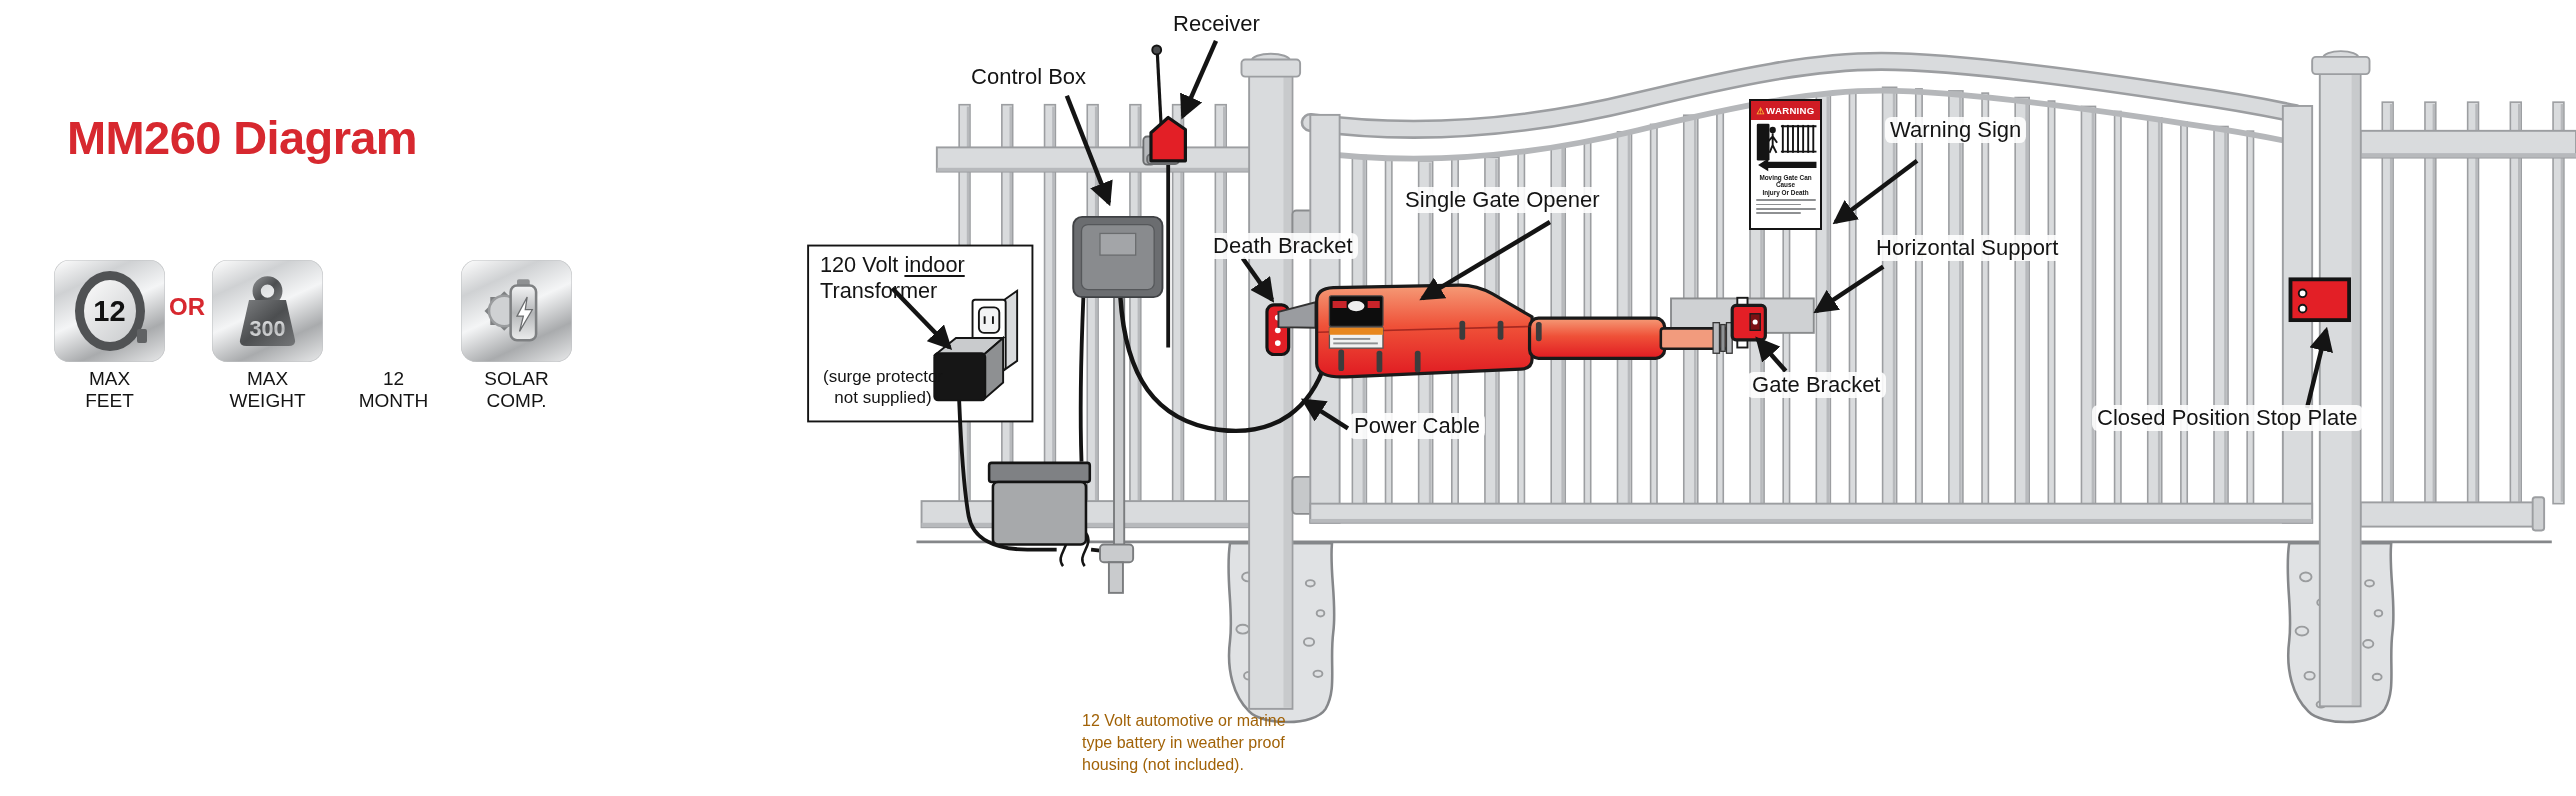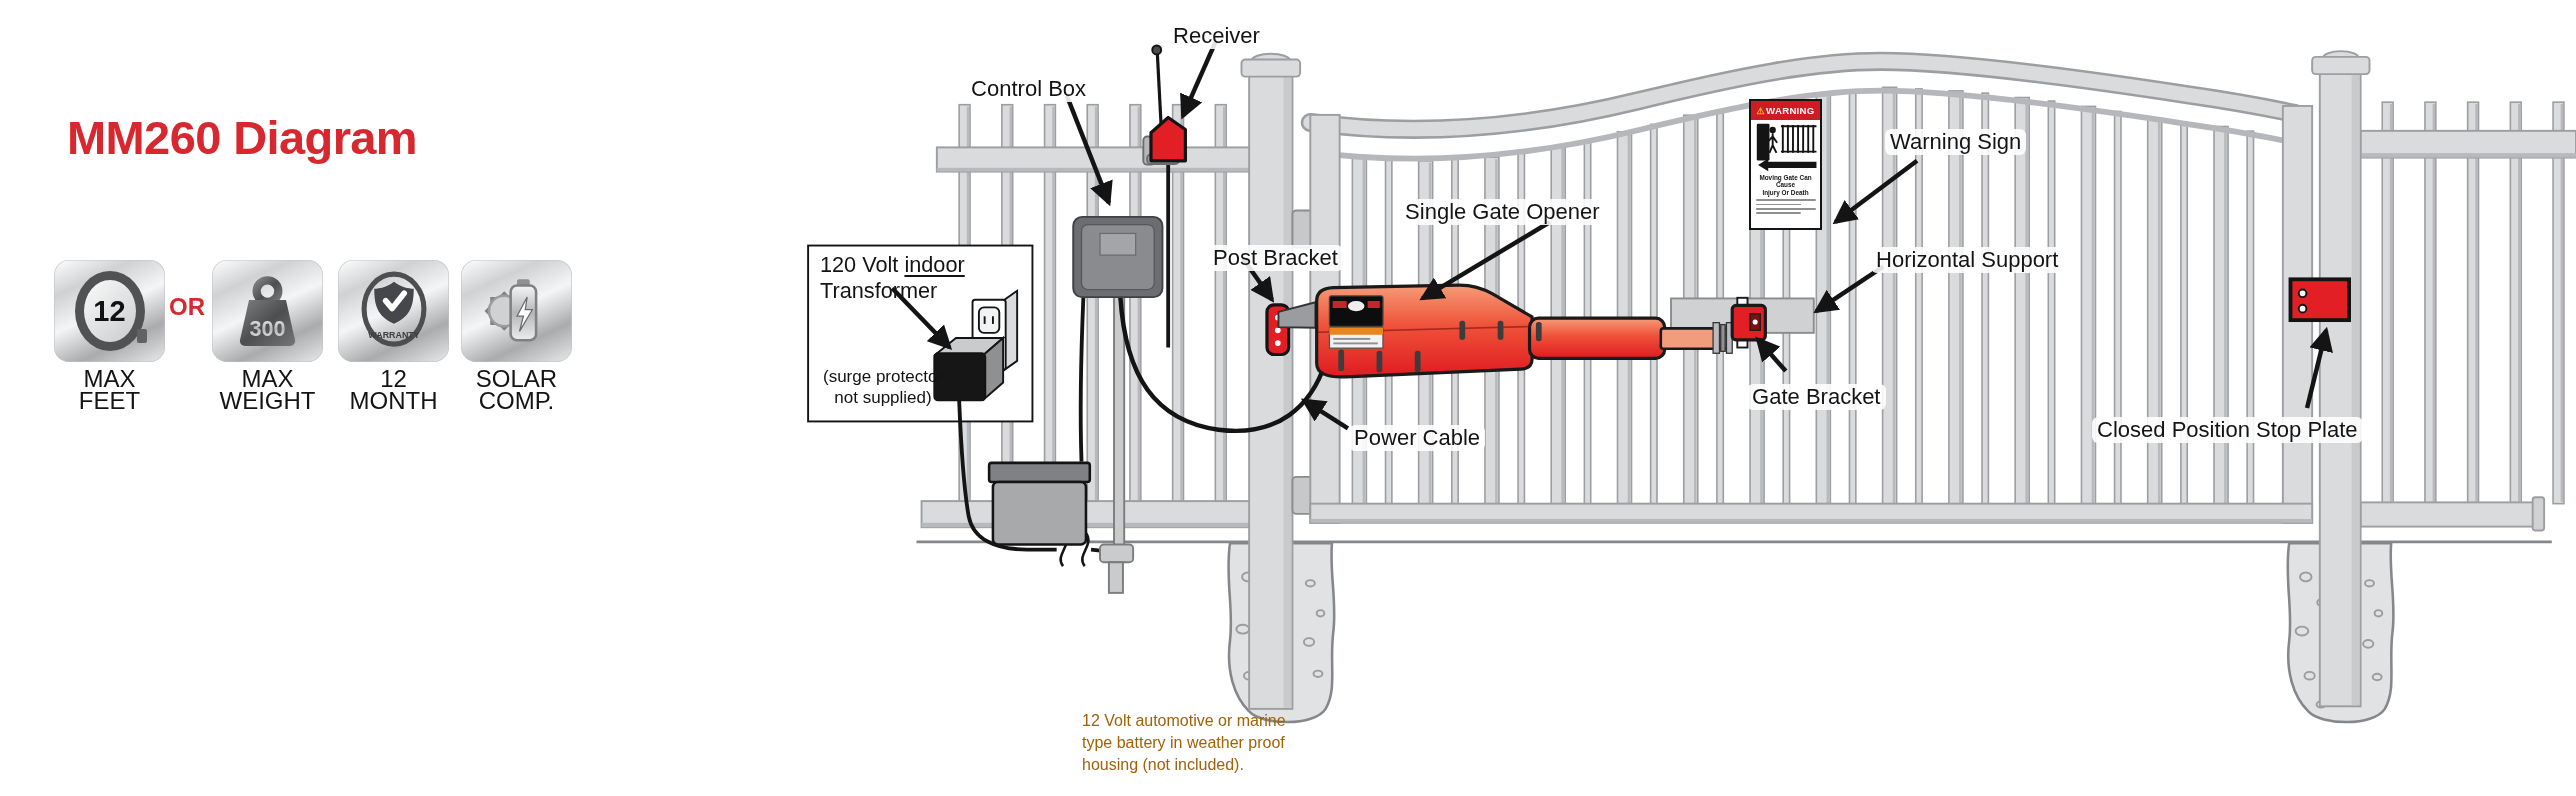--- a/index.html
+++ b/index.html
@@ -1,27 +1,27 @@
 <!DOCTYPE html>
 <html style="font-size:10.2px"><head>
 <meta charset="utf-8">
 <style>
   html,body{margin:0;padding:0;background:#ffffff;font-family:"Liberation Sans",sans-serif;}
   #canvas{position:relative;width:2576px;height:797px;background:#fff;overflow:hidden;}
   #diagram-svg{position:absolute;left:0;top:0;}
   .lbl{position:absolute;font-size:22px;color:#141414;background:rgba(255,255,255,.88);
-       padding:0.6px 5.1px;border-radius:6.4px;white-space:nowrap;line-height:1.12;margin-top:12px;}
+       padding:0.6px 5.1px;border-radius:6.4px;white-space:nowrap;line-height:1.12;}
   .note{position:absolute;font-size:16px;color:#a16207;line-height:22px;white-space:pre-line;}
   
   #page-title{position:absolute;left:51px;top:94px;margin:16px;font-size:47px;font-weight:800;
               letter-spacing:-0.6px;color:#d7282f;}
   .badge{position:absolute;top:260px;width:111px;height:102px;border-radius:15.3px;
          background:linear-gradient(155deg,#ffffff 0%,#cfd1d3 24%,#f4f5f6 48%,#a9abad 74%,#e9eaeb 100%);
          box-shadow:inset 0 0 0 0.6px #c2c4c6;display:flex;align-items:center;justify-content:center;}
-  .badge-label{position:absolute;top:368px;width:111px;text-align:center;font-size:24px;
+  .badge-label{position:absolute;top:368px;width:111px;text-align:center;font-size:19px;
                line-height:21.7px;color:#141414;white-space:pre-line;}
   #or-text{position:absolute;left:163px;top:293px;width:48px;text-align:center;
            font-size:24px;font-weight:800;color:#d7282f;}
   .tape-ring{width:52px;height:62px;border:9.6px solid #505254;border-radius:50%;display:flex;
              align-items:center;justify-content:center;font-size:29px;font-weight:bold;color:#111;
              background:linear-gradient(135deg,#fbfbfb,#c9cbcd);}
   .tape-tab{position:absolute;right:18px;bottom:19px;width:10.2px;height:14px;background:#606264;border-radius:1.9px;}
   
   #transformer-text{position:absolute;left:820px;top:252px;font-size:21.7px;color:#141414;line-height:26px;}
   #transformer-note{position:absolute;left:813px;top:366px;width:140px;text-align:center;
@@ -333,28 +333,20 @@
             <stop offset="0" stop-color="#f4f5f6"></stop>
             <stop offset=".5" stop-color="#b4b6b8"></stop>
             <stop offset="1" stop-color="#eceded"></stop>
           </linearGradient>
       </defs>
       <circle cx="65" cy="30" r="17" fill="none" stroke="url(#wg)" stroke-width="13"></circle>
       <path d="M36,44 L94,44 L108,106 Q110,116 98,116 L32,116 Q20,116 22,106 Z" fill="url(#wg)"></path>
       <text x="65" y="101" text-anchor="middle" font-size="34" font-weight="bold" fill="url(#sv)">300</text>
     </svg>
   </div>
-  <div class="badge" style="left:338px">
-    <svg width="84" height="84" viewBox="0 0 132 132">
-      <ellipse cx="66" cy="63" rx="47" ry="55" fill="none" stroke="#4c4e50" stroke-width="8"></ellipse>
-      <path d="M66,20 C76,28 89,31 97,31 C97,56 93,74 66,86 C39,74 35,56 35,31 C43,31 56,28 66,20 Z" fill="#45474a"></path>
-      <path d="M53,50 L63,62 L82,38" stroke="#fff" stroke-width="9" fill="none" stroke-linecap="round" stroke-linejoin="round"></path>
-      <text x="66" y="108" text-anchor="middle" font-size="14" font-weight="bold" fill="#3c3e40">WARRANTY</text>
-    </svg>
-  </div>
   <div class="badge" style="left:461px">
     <svg width="84" height="84" viewBox="0 0 132 132">
       <rect x="24" y="44" width="44" height="44" fill="#7e8082"></rect>
       <rect x="24" y="44" width="44" height="44" fill="#7e8082" transform="rotate(45 46 66)"></rect>
       <circle cx="46" cy="66" r="24" fill="#cfd1d3" stroke="#9a9c9e" stroke-width="4"></circle>
       <rect x="66" y="16" width="20" height="12" rx="3" fill="#8e9092"></rect>
       <rect x="56" y="26" width="40" height="86" rx="10" fill="url(#sv)" stroke="#7e8082" stroke-width="4"></rect>
       <polygon points="82,44 66,74 76,74 70,98 90,64 79,64" fill="#ffffff" stroke="#6a6c6e" stroke-width="2"></polygon>
     </svg>
   </div>
@@ -362,21 +354,21 @@
 FEET</div>
   <div class="badge-label" style="left:212px">MAX
 WEIGHT</div>
   <div class="badge-label" style="left:338px">12
 MONTH</div>
   <div class="badge-label" style="left:461px">SOLAR
 COMP.</div>
 
   <div class="lbl" style="left:1168px;top:11.5px">Receiver</div>
   <div class="lbl" style="left:966px;top:64px">Control Box</div>
-  <div class="lbl" style="left:1208px;top:233px">Post Bracket</div>
+  <div class="lbl" style="left:1208px;top:233px">Death Bracket</div>
   <div class="lbl" style="left:1400px;top:187px">Single Gate Opener</div>
   <div class="lbl" style="left:1885px;top:117px">Warning Sign</div>
   <div class="lbl" style="left:1871px;top:235px">Horizontal Support</div>
   <div class="lbl" style="left:1747px;top:372px">Gate Bracket</div>
   <div class="lbl" style="left:1349px;top:413px">Power Cable</div>
   <div class="lbl" style="left:2092px;top:405px">Closed Position Stop Plate</div>
 
   <div id="transformer-text">
     <span>120 Volt </span><span style="text-decoration:underline;text-underline-offset:3.2px">indoor</span><br>
     <span>Transformer</span>

